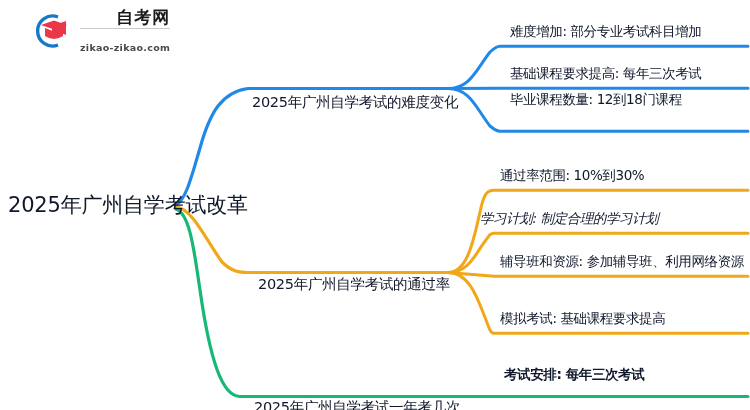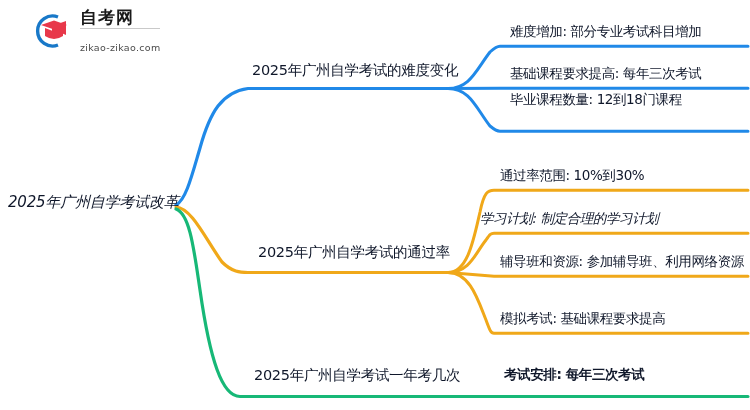--- a/index.html
+++ b/index.html
@@ -34,54 +34,56 @@
     width: 46px;
     height: 40px;
     flex: 0 0 auto;
   }
   .logo-text {
     margin-left: 6px;
     display: flex;
     flex-direction: column;
     justify-content: center;
     height: 40px;
+    text-align: right;
   }
   .logo-title {
     font-family: "DejaVu Sans", "Liberation Sans", sans-serif;
     font-size: 17px;
     font-weight: bold;
     color: #1a1a1a;
     letter-spacing: 1px;
     line-height: 19px;
     border-bottom: 1px solid #c9c9c9;
     padding-bottom: 1px;
   }
   .logo-url {
     font-family: "DejaVu Sans", "Liberation Sans", sans-serif;
     font-size: 9.5px;
     color: #4a4a4a;
     letter-spacing: 0.3px;
     line-height: 13px;
     padding-top: 12px;
+    font-weight: bold;
   }
   .node {
     position: absolute;
     font-family: "DejaVu Sans", "Liberation Sans", sans-serif;
     color: #0f172a;
     white-space: nowrap;
     line-height: 1;
   }
   .node-root {
-    font-size: 15px;
+    font-size: 21px;
     letter-spacing: -0.2px;
-    font-style: italic;
   }
   .node-branch {
     font-size: 14.5px;
     letter-spacing: -0.3px;
+    margin-top: 32px;
   }
   .node-leaf {
     font-size: 13.5px;
     letter-spacing: -0.4px;
   }
 </style>
 </head>
 <body>
 
 <svg id="canvas" viewBox="0 0 750 410">

